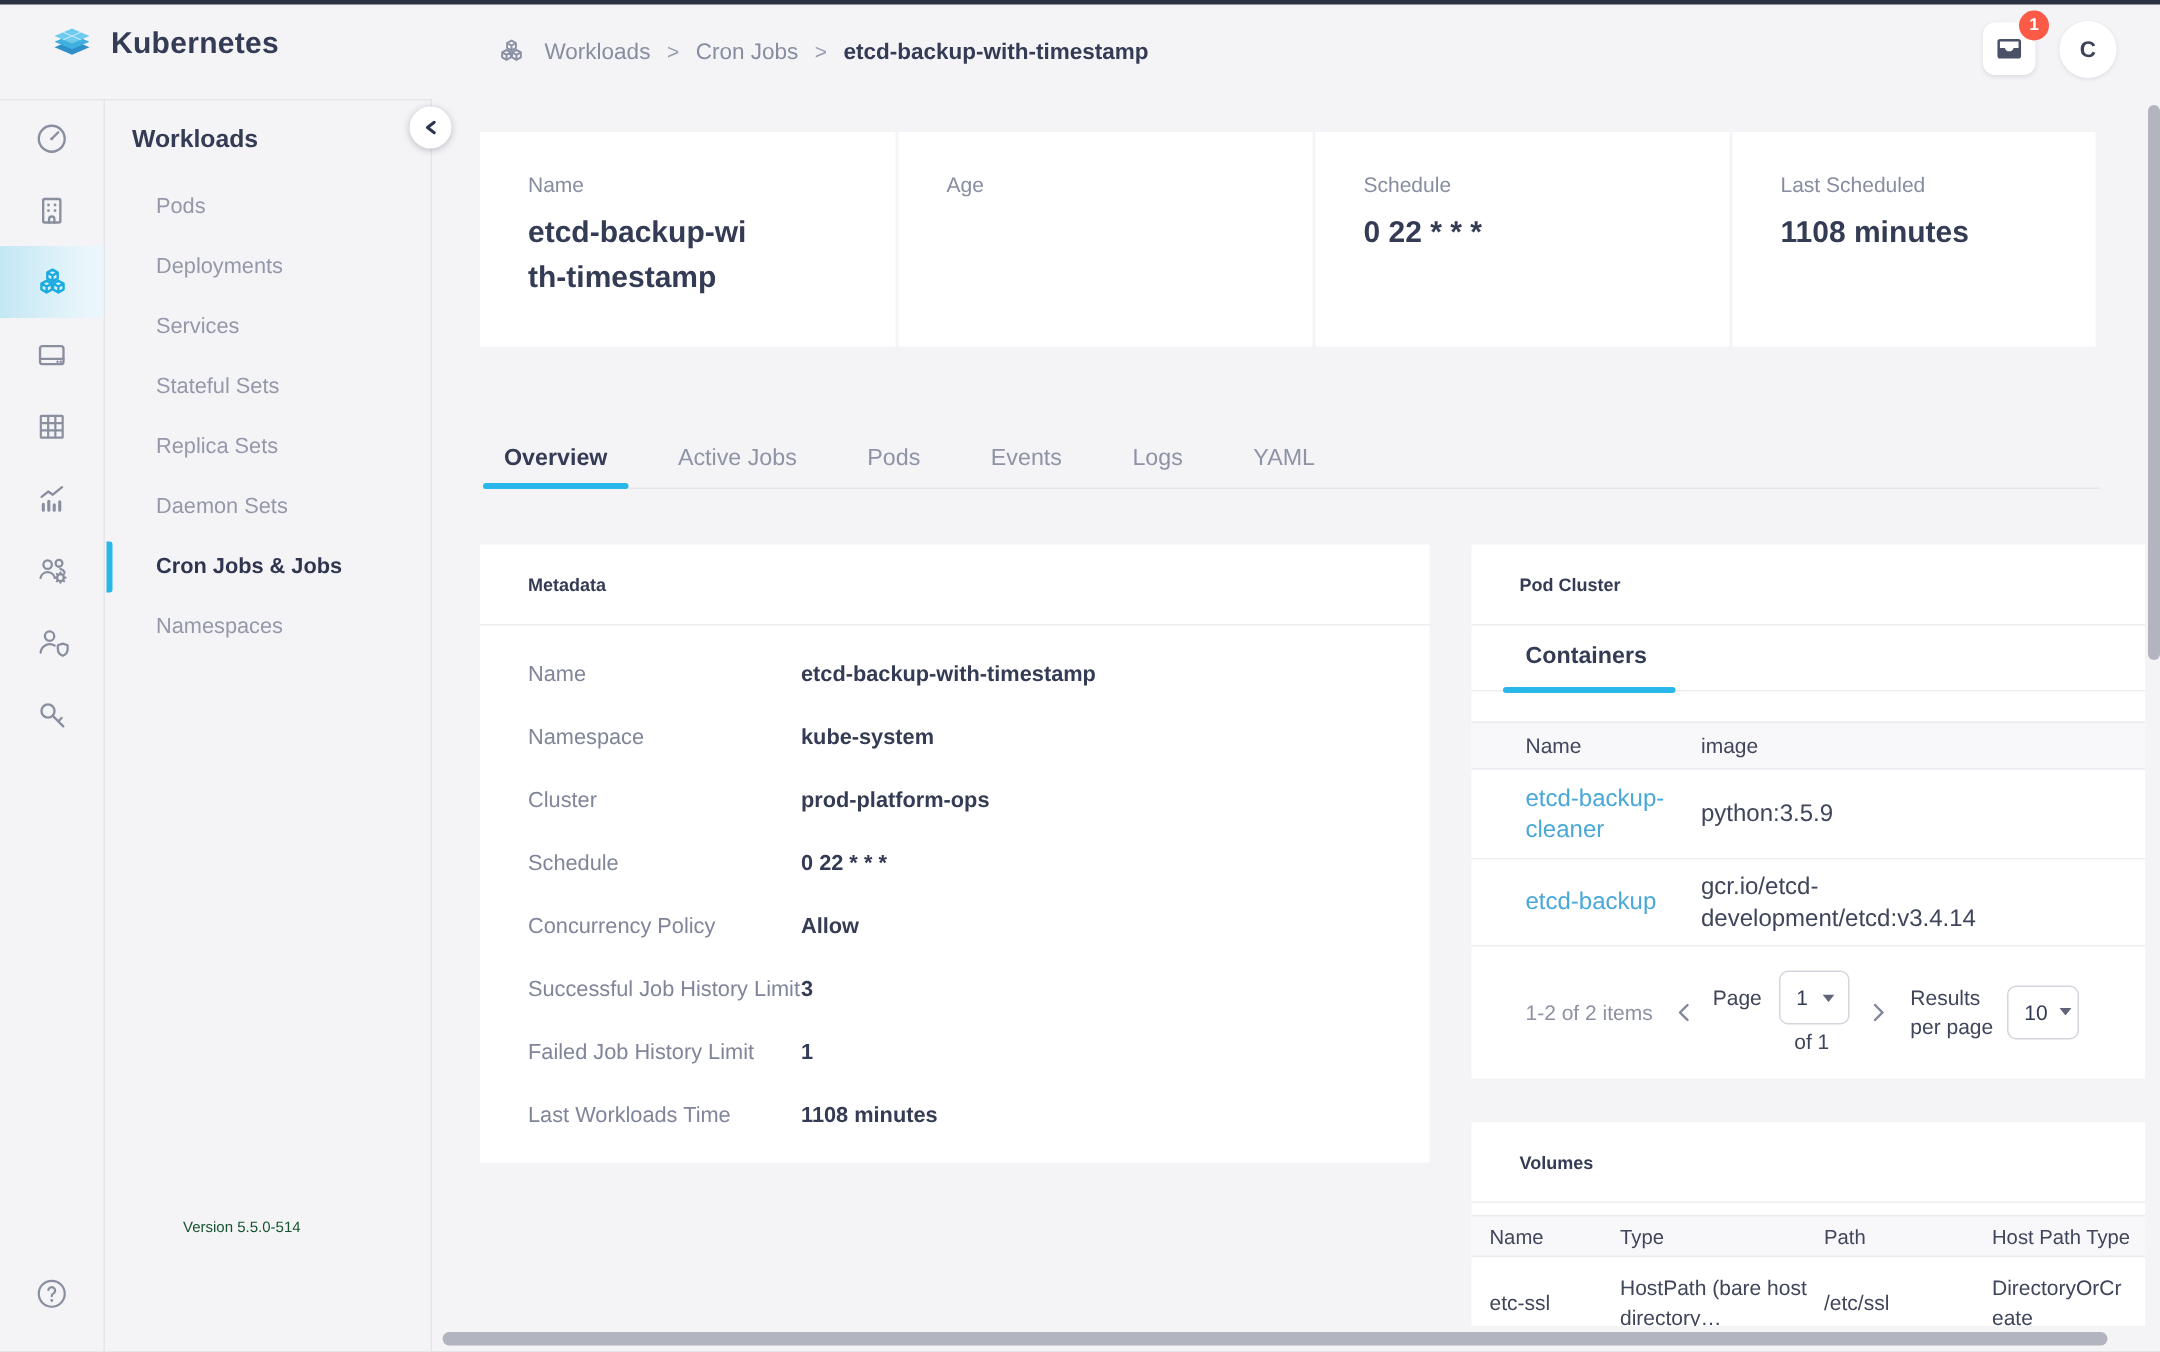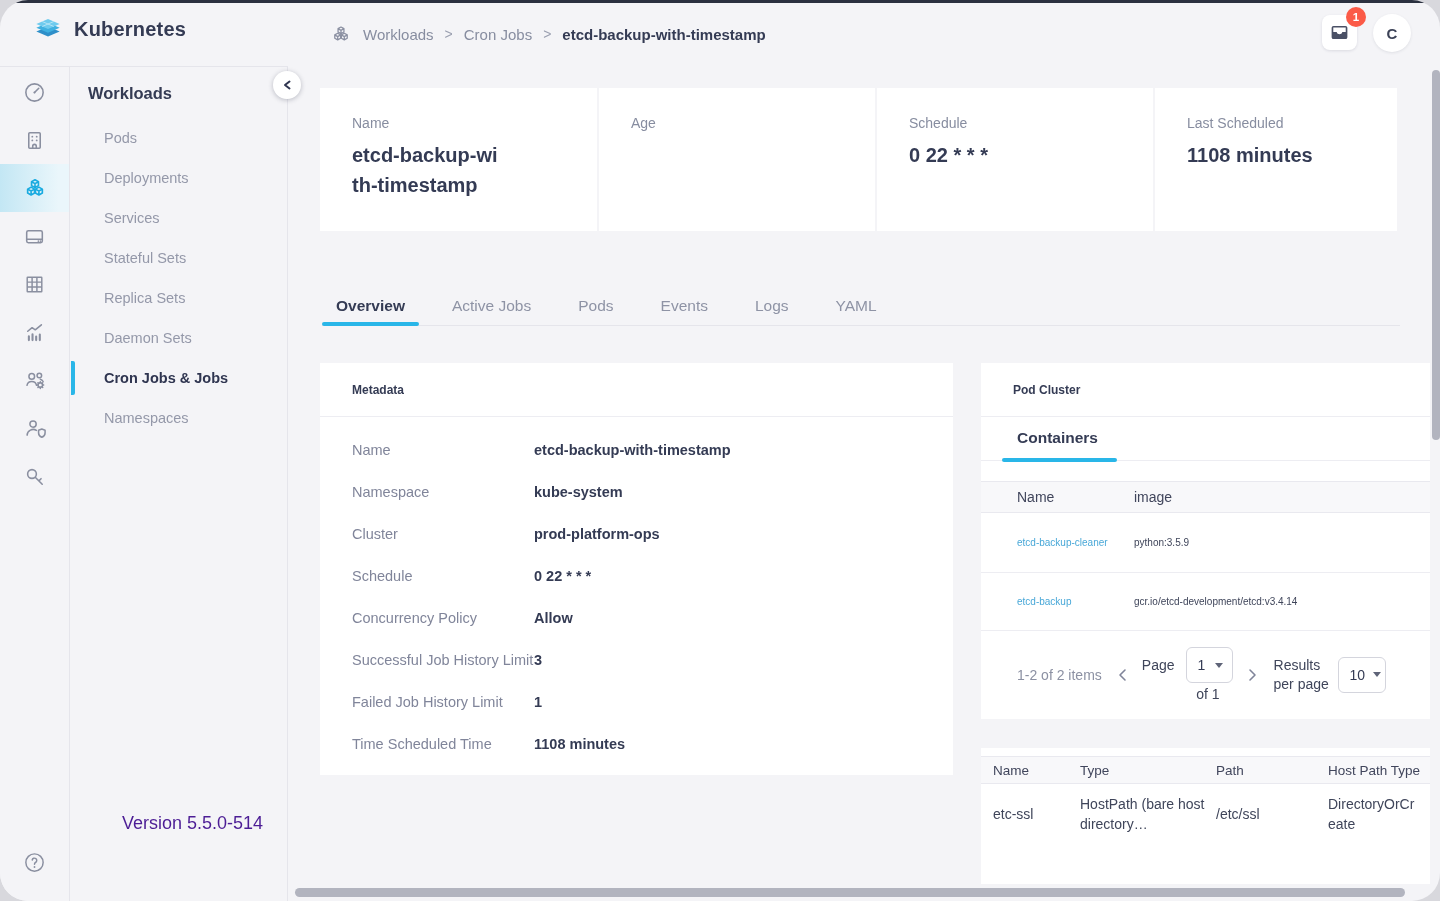--- a/index.html
+++ b/index.html
@@ -16,21 +16,20 @@
     --icon:#8a8fa0;
     --thumb:#b2b4bf;
   }
   *{margin:0;padding:0;box-sizing:border-box;}
   html,body{background:#d8d8dd;}
   .screen{
     position:relative;width:1440px;height:901px;overflow:hidden;
     background:var(--bg);
     font-family:"Liberation Sans",sans-serif;
     color:var(--ink);
-    border-radius:28px;
   }
   
   .topstrip{position:absolute;left:0;top:0;width:1440px;height:3px;background:#2b3140;}
   .brand{position:absolute;left:33px;top:16px;display:flex;align-items:center;gap:11px;}
   .brand svg{display:block;}
   .brand-name{font-size:20px;font-weight:700;color:var(--ink);letter-spacing:.2px;}
   .breadcrumb{position:absolute;left:330px;top:21px;height:26px;display:flex;align-items:center;gap:11px;font-size:15px;}
   .crumb{color:var(--muted);cursor:pointer;}
   .crumb-sep{color:#9a9fb0;font-size:14px;}
   .crumb-current{color:var(--ink);font-weight:700;}
@@ -48,21 +47,21 @@
     color:var(--icon);cursor:pointer;}
   .rail-btn.active{background:linear-gradient(90deg,#c3e7f4 0%,#eaf6fb 85%);color:#1aabe0;}
   
   .menu{position:absolute;left:70px;top:66px;width:218px;height:835px;background:var(--bg);
     border-top:1px solid var(--border);border-right:1px solid var(--border);}
   .menu-title{position:absolute;left:18px;top:17px;font-size:16.5px;font-weight:700;color:var(--ink);}
   .menu-item{position:absolute;left:0;width:218px;height:40px;line-height:40px;padding-left:34px;
     font-size:14.5px;color:var(--muted2);cursor:pointer;}
   .menu-item.active{color:#2f3550;font-weight:700;}
   .menu-item.active .bar{position:absolute;left:1px;top:3px;width:4px;height:34px;background:var(--accent);border-radius:0 2px 2px 0;}
-  .version{position:absolute;left:52px;top:746px;font-size:18px;color:#4c1d95;}
+  .version{position:absolute;left:52px;top:746px;font-size:10px;color:#14532d;}
   .collapse-btn{position:absolute;left:273px;top:71px;width:28px;height:28px;border-radius:50%;background:#fff;
     box-shadow:0 1px 5px rgba(31,35,60,.28);display:flex;align-items:center;justify-content:center;cursor:pointer;z-index:5;}
   
   .card{position:absolute;background:var(--card);}
   .sumcard{height:143px;top:88px;padding:27px 0 0 32px;}
   .sum-label{font-size:14px;color:var(--muted);}
   .sum-value{margin-top:9px;font-size:20px;font-weight:700;color:var(--ink);line-height:30px;}
   .sum-wrap{width:150px;word-break:break-all;}
   
   .tabs{position:absolute;left:322px;top:289px;width:1078px;height:37px;border-bottom:1px solid var(--border);
@@ -81,21 +80,21 @@
   .meta-value{font-weight:700;color:var(--ink);}
   
   .cfg-card{left:320px;top:801px;width:633px;height:83px;}
   
   .pod-card{left:981px;top:363px;width:449px;height:356px;}
   .subtab-row{position:relative;height:44px;border-bottom:1px solid var(--border-soft);}
   .subtab{position:absolute;left:36px;top:0;line-height:42px;font-size:15.5px;font-weight:700;color:var(--ink);cursor:pointer;}
   .subtab-underline{position:absolute;left:21px;bottom:-2px;width:115px;height:4px;border-radius:3px;background:var(--accent);}
   .ptable-head{margin-top:20px;height:32px;background:#f8f8fa;border-top:1px solid #e9e9ef;border-bottom:1px solid #e9e9ef;
     display:flex;align-items:center;font-size:14px;color:#41465c;font-weight:500;}
-  .ptable-row{display:flex;align-items:center;border-bottom:1px solid var(--border-soft);font-size:10px;}
+  .ptable-row{display:flex;align-items:center;border-bottom:1px solid var(--border-soft);font-size:16px;}
   .pcol-name{width:153px;padding-left:36px;}
   .pcol-image{flex:1;padding-right:24px;max-width:222px;}
   .plink{color:var(--link);cursor:pointer;width:120px;overflow-wrap:break-word;line-height:21px;}
   .pimg{color:#3f455a;line-height:21px;overflow-wrap:break-word;}
   .pagination{display:flex;align-items:center;padding:16px 22px 0 36px;font-size:14px;}
   .pag-summary{color:#8c91a3;white-space:nowrap;}
   .pag-chevron{display:flex;align-items:center;justify-content:center;width:18px;height:24px;cursor:pointer;}
   .page-group{display:flex;flex-direction:column;align-items:flex-end;}
   .page-line{display:flex;align-items:center;gap:11px;}
   .page-label{color:#3f455a;}
@@ -333,21 +332,21 @@
         </div>
       <div class="meta-row">
           <div class="meta-label">Successful Job History Limit</div>
           <div class="meta-value">3</div>
         </div>
       <div class="meta-row">
           <div class="meta-label">Failed Job History Limit</div>
           <div class="meta-value">1</div>
         </div>
       <div class="meta-row">
-          <div class="meta-label">Time Scheduled Time</div>
+          <div class="meta-label">Last Workloads Time</div>
           <div class="meta-value">1108 minutes</div>
         </div>
     </div>
   </div>
 
 
   <div class="card pod-card">
     <div class="card-title">Pod Cluster</div>
     <div class="subtab-row">
       <div class="subtab">Containers</div>
@@ -397,20 +396,21 @@
         <span>
             <svg width="8" height="5" viewBox="0 0 8 5">
               <polygon points="0,0 8,0 4,5" fill="#5f6478"></polygon>
             </svg>
           </span>
       </div>
     </div>
   </div>
 
   <div class="card vol-card">
+    <div class="card-title">Volumes</div>
     <div class="vtable-head">
       <div class="vcol1">Name</div>
       <div class="vcol2">Type</div>
       <div class="vcol3">Path</div>
       <div class="vcol4">Host Path Type</div>
     </div>
     <div class="vtable-row">
       <div class="vcol1">etc-ssl</div>
       <div class="vcol2">HostPath (bare host directory…</div>
       <div class="vcol3">/etc/ssl</div>

